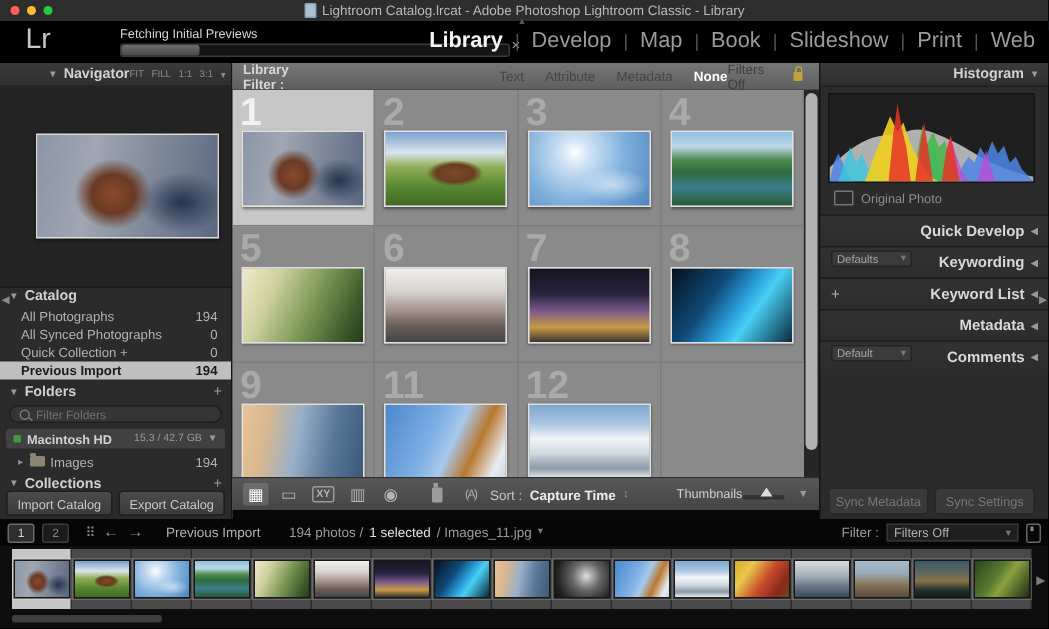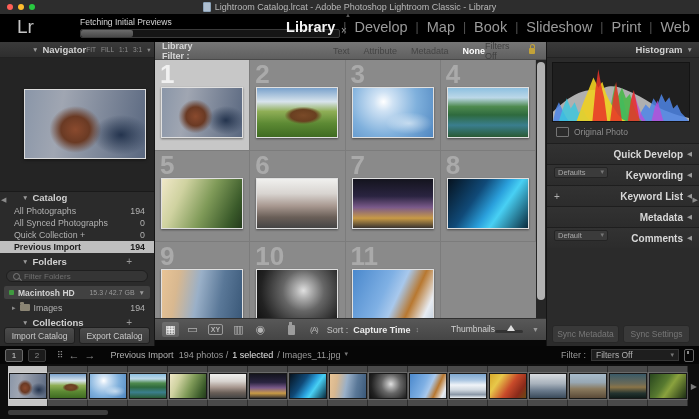--- a/index.html
+++ b/index.html
@@ -25,21 +25,21 @@
   .msep{color:#555;font-size:12px;}
   
   .panel-hdr{position:absolute;left:0;right:0;height:16px;background:linear-gradient(#3a3a3a,#2e2e2e);border-bottom:1px solid #222;
              display:flex;align-items:center;padding:0 6px;font-size:9.5px;font-weight:bold;color:#d2d2d2;box-sizing:border-box;}
   .tri{font-size:6.5px;color:#9a9a9a;margin-right:4px;}
   
   .left-panel{position:absolute;left:0;top:42px;width:155px;height:304px;background:#2b2b2b;border-right:1px solid #151515;box-sizing:border-box;}
   .nav-zoom{margin-left:auto;display:flex;gap:5px;font-size:6.5px;font-weight:normal;color:#8d8d8d;align-items:center;}
   .nav-preview{position:absolute;top:16px;left:0;right:0;height:133px;background:#242424;border-bottom:1px solid #1a1a1a;}
   .nav-img{position:absolute;left:24px;top:31px;width:120px;height:68px;border:1px solid #dcdcdc;box-shadow:0 1px 3px rgba(0,0,0,.5);}
-  .sec-hdr{position:absolute;left:0;right:0;height:13px;display:flex;align-items:center;padding:0 22px;font-size:9.5px;font-weight:bold;color:#d0d0d0;box-sizing:border-box;}
+  .sec-hdr{position:absolute;left:0;right:0;height:13px;display:flex;align-items:center;padding:0 6px;font-size:9.5px;font-weight:bold;color:#d0d0d0;box-sizing:border-box;}
   .sec-plus{margin-left:auto;color:#9a9a9a;font-size:10px;font-weight:normal;}
   .cat-items{position:absolute;left:0;right:0;top:163px;}
   .cat-item{height:12px;display:flex;align-items:center;padding:0 9px 0 14px;font-size:8.8px;color:#b2b2b2;}
   .cat-item.selected{background:#bfbfbf;color:#1b1b1b;font-weight:bold;}
   .ci-count{margin-left:auto;}
   .search-box{position:absolute;left:6px;right:6px;top:228px;height:12px;background:#353535;border:1px solid #1f1f1f;border-radius:7px;
               display:flex;align-items:center;gap:4px;padding:0 6px;font-size:8px;color:#707070;box-sizing:border-box;}
   .mag{width:5px;height:5px;border:1px solid #7c7c7c;border-radius:50%;position:relative;flex:none;}
   .mag:after{content:'';position:absolute;width:3px;height:1px;background:#7c7c7c;right:-3px;bottom:-1px;transform:rotate(45deg);}
   .vol-row{position:absolute;left:4px;right:4px;top:244px;height:13px;background:#414141;border-radius:2px;display:flex;align-items:center;gap:4px;padding:0 5px;box-sizing:border-box;}
@@ -104,21 +104,21 @@
   .rp-plus{color:#b2b2b2;font-size:10px;}
   .sync-btns{position:absolute;bottom:3px;left:5px;right:9px;display:flex;gap:4px;}
   .sync-btn{flex:1;height:16px;background:#393939;border:1px solid #272727;border-radius:3px;color:#777;font-size:8.5px;display:flex;align-items:center;justify-content:center;}
   
   .statusbar{position:absolute;top:346px;left:0;right:0;height:18px;background:#060606;display:flex;align-items:center;padding:0 5px;gap:5px;font-size:9px;color:#9a9a9a;box-sizing:border-box;}
   .win-btn{width:16px;height:11px;border:1px solid #6a6a6a;border-radius:2px;background:#2f2f2f;color:#d2d2d2;font-size:8px;display:flex;align-items:center;justify-content:center;}
   .win-btn.second{background:#1b1b1b;color:#8a8a8a;border-color:#3d3d3d;}
   .sb-grid{color:#8c8c8c;font-size:9px;margin-left:6px;}
   .sb-arrow{color:#8c8c8c;font-size:11px;line-height:1;}
   .sb-source{color:#b2b2b2;margin-left:10px;}
-  .sb-counts{display:flex;gap:4px;align-items:flex-start;}
+  .sb-counts{margin-left:14px;display:flex;gap:4px;align-items:flex-start;}
   .sb-sel{color:#e2e2e2;font-weight:normal;}
   .sb-dd{color:#777;font-size:7px;}
   .sb-right{margin-left:auto;display:flex;align-items:center;gap:5px;}
   .sb-filter-box{width:88px;height:12px;background:#1e1e1e;border:1px solid #363636;color:#b0b0b0;font-size:8.5px;
                  display:flex;align-items:center;justify-content:space-between;padding:0 4px;box-sizing:border-box;}
   .switch-ico{width:8px;height:11px;border:1px solid #666;border-radius:2px;position:relative;}
   .switch-ico:after{content:'';position:absolute;left:2px;top:1px;width:2px;height:3px;background:#888;}
   
   .filmstrip{position:absolute;top:364px;left:0;right:0;height:55px;background:#0e0e0e;}
   .fs-row{position:absolute;top:2px;left:8px;display:flex;}
@@ -285,26 +285,26 @@
         </div>
         <div class="gcell">
           <div class="gnum">8</div>
           <div class="gthumb" style="background: linear-gradient(125deg, rgb(6, 18, 30) 0%, rgb(16, 74, 120) 35%, rgb(42, 160, 220) 55%, rgb(72, 208, 244) 66%, rgb(10, 42, 60) 100%);"></div>
         </div>
         <div class="gcell">
           <div class="gnum">9</div>
           <div class="gthumb" style="background: linear-gradient(100deg, rgb(232, 196, 150) 0%, rgb(216, 184, 144) 20%, rgb(154, 176, 200) 45%, rgb(90, 120, 152) 72%, rgb(58, 88, 120) 100%);"></div>
         </div>
         <div class="gcell">
-          <div class="gnum">10</div>
-          <div class="gthumb" style="background: radial-gradient(circle at 58% 42%, rgb(224, 224, 224) 0%, rgb(176, 176, 176) 14%, rgb(102, 102, 102) 38%, rgb(34, 34, 34) 78%, rgb(17, 17, 17) 100%);"></div>
-        </div>
-        <div class="gcell">
           <div class="gnum">11</div>
           <div class="gthumb" style="background: linear-gradient(115deg, rgb(74, 136, 204) 0%, rgb(127, 176, 228) 40%, rgb(168, 200, 236) 55%, rgb(184, 120, 48) 72%, rgb(232, 236, 242) 90%, rgb(200, 212, 224) 100%);"></div>
+        </div>
+        <div class="gcell">
+          <div class="gnum">12</div>
+          <div class="gthumb" style="background: linear-gradient(rgb(127, 168, 208) 0%, rgb(168, 196, 224) 25%, rgb(240, 244, 248) 46%, rgb(208, 216, 224) 66%, rgb(138, 152, 168) 86%, rgb(232, 238, 242) 100%);"></div>
         </div>
       </div>
     <div class="grid-scrollbar">
       <div class="grid-scroll-thumb"></div>
     </div>
     <div class="center-toolbar">
       <span class="vicon active">▦</span>
       <span class="vicon">▭</span>
       <span class="vicon xy">XY</span>
       <span class="vicon">▥</span>

